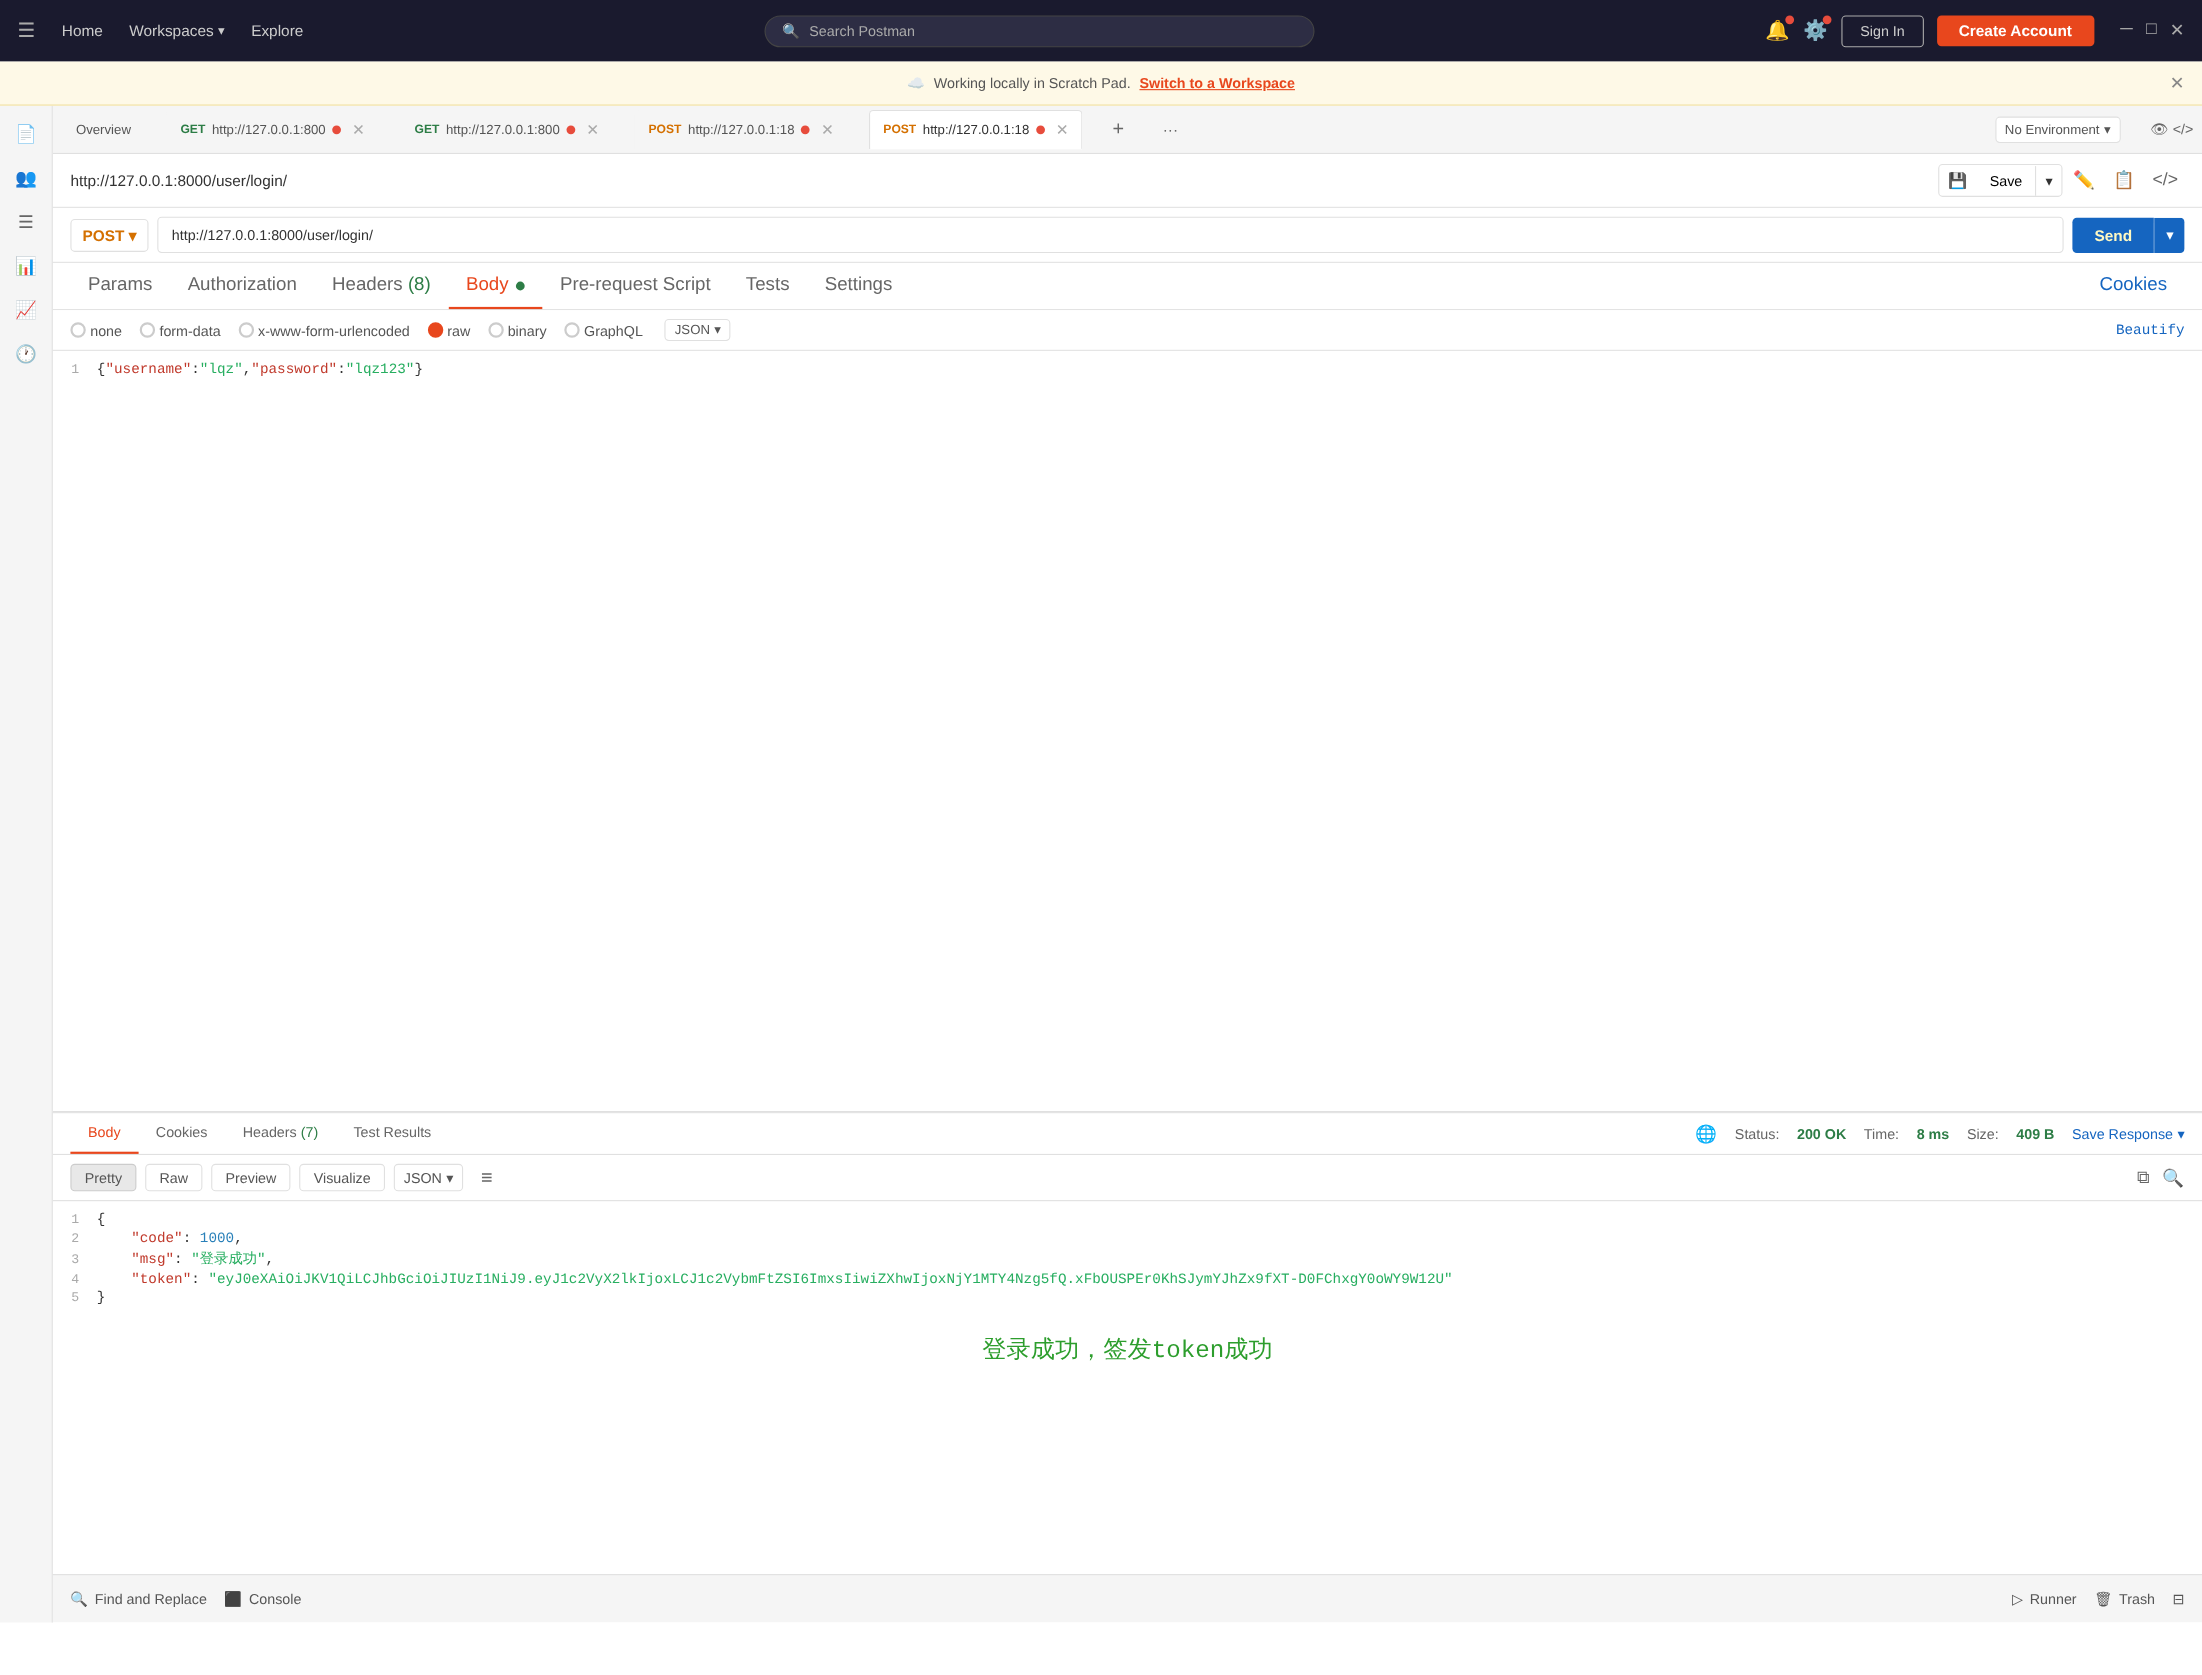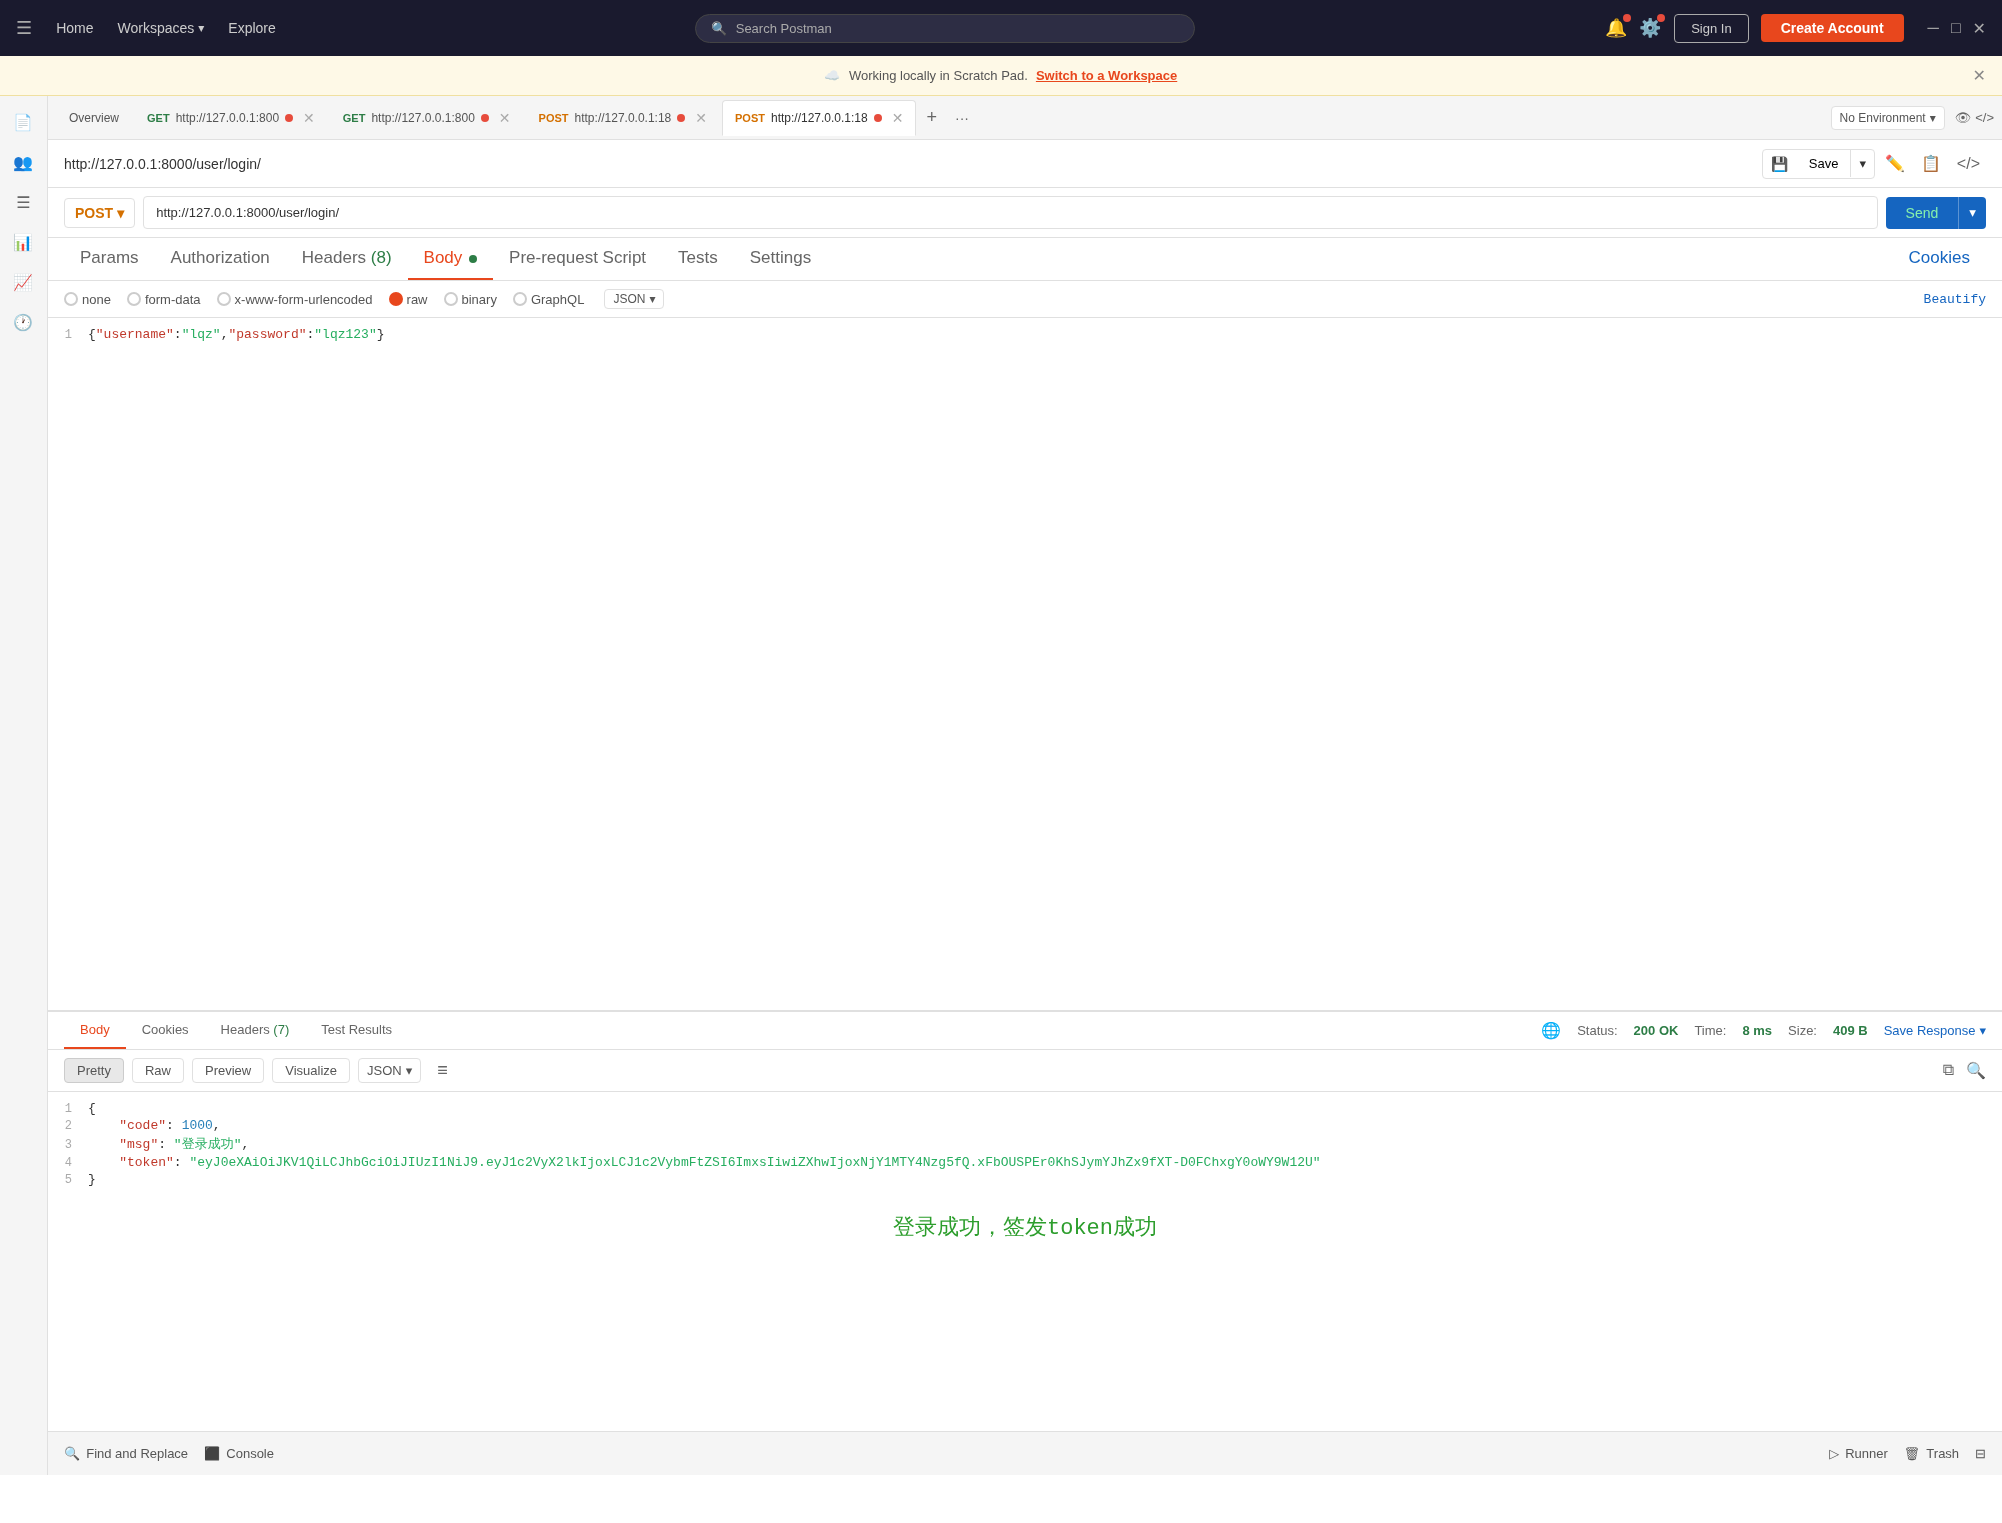--- a/index.html
+++ b/index.html
@@ -31,21 +31,21 @@
     .main-layout { display: flex; height: calc(1523px - 56px - 44px - 44px); }
 
     
     .sidebar { width: 48px; background: #f5f5f5; border-right: 1px solid #e0e0e0; display: flex; flex-direction: column; align-items: center; padding: 8px 0; gap: 4px; }
     .sidebar-icon { width: 36px; height: 36px; display: flex; align-items: center; justify-content: center; border-radius: 4px; cursor: pointer; color: #666; font-size: 16px; }
 
     
     .content { flex: 1; display: flex; flex-direction: column; overflow: hidden; }
 
     
-    .tabs-bar { display: flex; align-items: center; background: #f5f5f5; border-bottom: 1px solid #e0e0e0; height: 44px; padding: 0 8px; gap: 2px; overflow-x: auto; }
+    .tabs-bar { display: flex; align-items: center; background: #f5f5f5; border-bottom: 1px solid #e0e0e0; height: 44px; padding: 0 8px; gap: 19px; overflow-x: auto; }
     .tab { display: flex; align-items: center; gap: 6px; padding: 4px 12px; border-radius: 4px 4px 0 0; cursor: pointer; white-space: nowrap; font-size: 12px; color: #555; background: #f5f5f5; border: 1px solid transparent; height: 36px; }
     .tab.active { background: #fff; border: 1px solid #e0e0e0; border-bottom-color: #fff; color: #333; }
     .tab-method { font-weight: 700; font-size: 11px; }
     .tab-method.get { color: #2d7d46; }
     .tab-method.post { color: #d47000; }
     .tab-dot { width: 8px; height: 8px; border-radius: 50%; background: #e74c3c; }
     .tab-close { color: #aaa; font-size: 14px; margin-left: 4px; }
     .tab-add { color: #666; font-size: 18px; padding: 4px 8px; cursor: pointer; }
     .tab-more { color: #666; font-size: 14px; padding: 4px 8px; cursor: pointer; }
     .env-select { margin-left: auto; display: flex; align-items: center; gap: 4px; border: 1px solid #e0e0e0; border-radius: 4px; padding: 4px 8px; background: #fff; cursor: pointer; font-size: 12px; color: #555; justify-content: space-between; }
@@ -56,21 +56,21 @@
     .url-display { flex: 1; font-size: 14px; color: #333; font-weight: 500; }
     .url-actions { display: flex; align-items: center; gap: 4px; }
     .save-btn { display: flex; align-items: center; gap: 4px; background: #fff; border: 1px solid #e0e0e0; border-radius: 4px; padding: 6px 12px; cursor: pointer; font-size: 13px; }
     .save-arrow { border-left: 1px solid #e0e0e0; padding: 6px 8px; cursor: pointer; }
     .icon-action { color: #666; padding: 6px; cursor: pointer; font-size: 16px; }
 
     
     .request-area { background: #fff; border-bottom: 1px solid #e0e0e0; padding: 8px 16px; display: flex; align-items: center; gap: 8px; }
     .method-select { display: flex; align-items: center; gap: 4px; border: 1px solid #e0e0e0; border-radius: 4px; padding: 6px 10px; cursor: pointer; font-weight: 700; color: #d47000; font-size: 14px; }
     .url-input { flex: 1; border: 1px solid #e0e0e0; border-radius: 4px; padding: 8px 12px; font-size: 13px; color: #333; }
-    .send-btn { background: #1565c0; color: #86efac; border: none; border-radius: 4px 0 0 4px; padding: 8px 20px; font-size: 14px; font-weight: 400; cursor: pointer; }
+    .send-btn { background: #1565c0; color: #fef9c3; border: none; border-radius: 4px 0 0 4px; padding: 8px 20px; font-size: 14px; font-weight: 700; cursor: pointer; }
     .send-arrow { background: #1565c0; color: #fff; border: none; border-radius: 0 4px 4px 0; border-left: 1px solid rgba(255,255,255,0.3); padding: 8px 10px; cursor: pointer; }
     .send-group { display: flex; }
 
     
     .req-tabs { display: flex; align-items: center; padding: 0 16px; border-bottom: 1px solid #e0e0e0; background: #fff; gap: 0; }
     .req-tab { padding: 10px 16px; cursor: pointer; font-size: 17px; color: #666; border-bottom: 2px solid transparent; }
     .req-tab.active { color: #e8471d; border-bottom: 2px solid #e8471d; }
     .req-tab-right { margin-left: auto; }
     .req-tab .badge-green { display: inline-block; width: 8px; height: 8px; border-radius: 50%; background: #2d7d46; margin-left: 2px; vertical-align: middle; }
 

